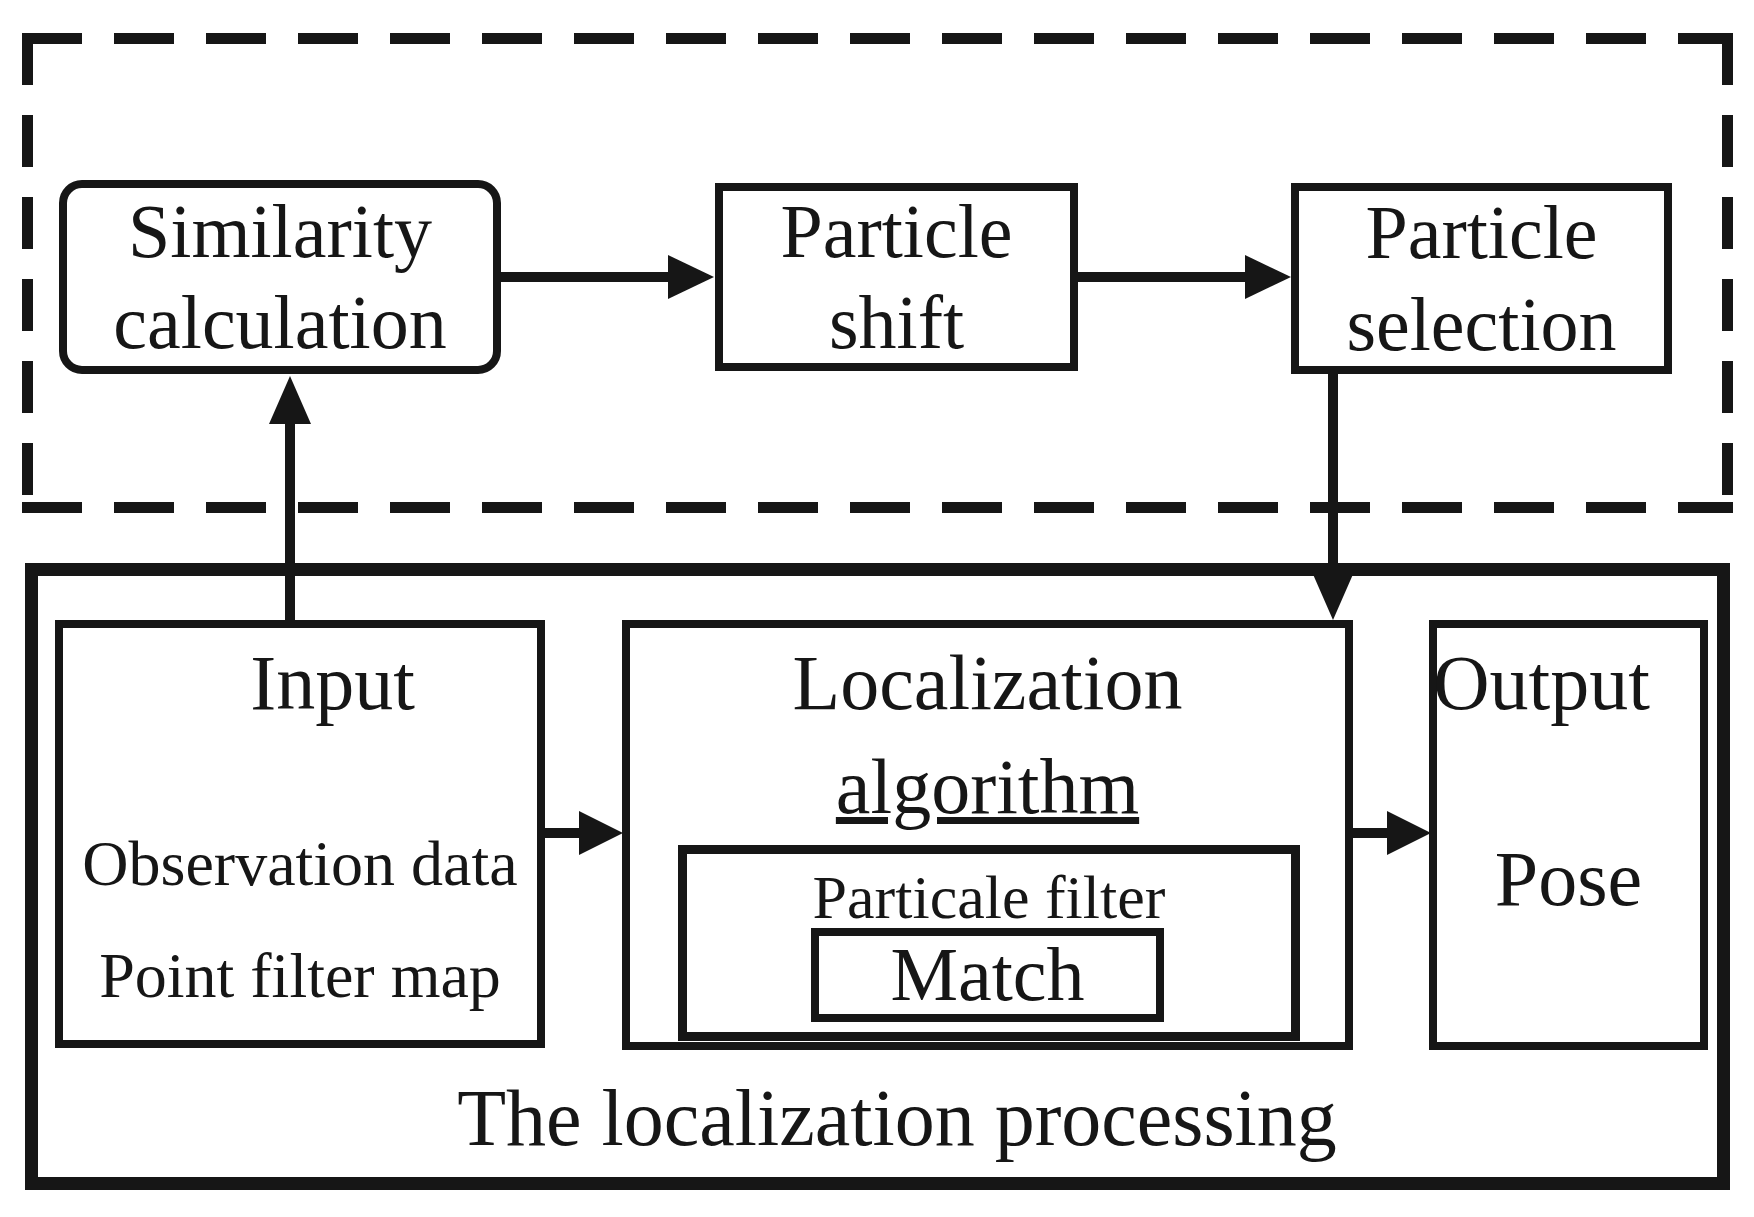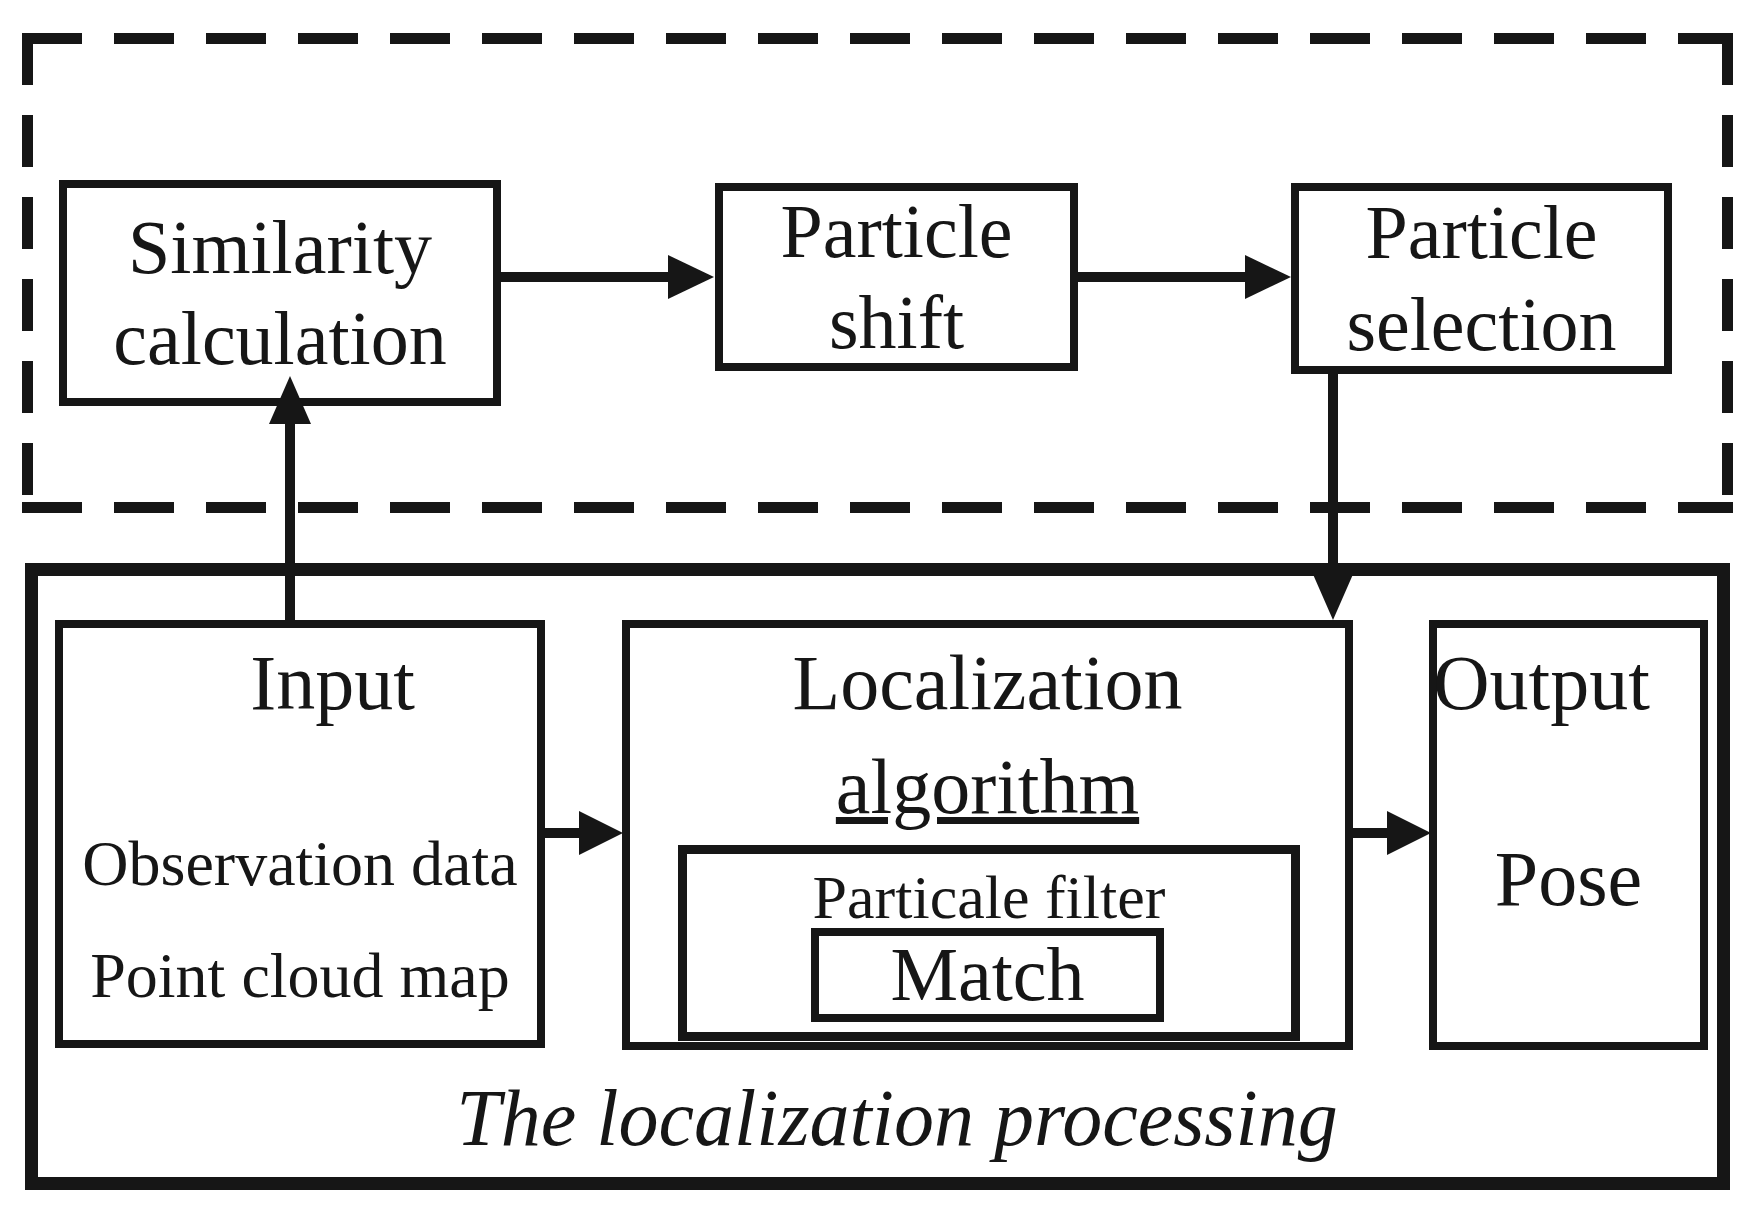--- a/index.html
+++ b/index.html
@@ -44,43 +44,43 @@
 <div id="canvas">
 
   <div>
     <div class="abs dash-h" style="left:22px;top:33px;width:1711px;"></div>
     <div class="abs dash-h" style="left:22px;top:502px;width:1711px;"></div>
     <div class="abs dash-v" style="left:22px;top:33px;height:480px;"></div>
     <div class="abs dash-v" style="left:1722px;top:33px;height:480px;"></div>
   </div>
 
 
-  <div class="abs box two-line f-big" style="left:59px;top:180px;width:442px;height:226px;">
+  <div class="abs box two-line f-big" style="left:59px;top:180px;width:442px;height:194px;border-radius:23px;">
     <span>Similarity</span>
     <span>calculation</span>
   </div>
 
   <div class="abs box two-line f-big" style="left:715px;top:183px;width:363px;height:188px;">
     <span>Particle</span>
     <span>shift</span>
   </div>
 
   <div class="abs box two-line f-big" style="left:1291px;top:183px;width:381px;height:191px;">
     <span>Particle</span>
     <span>selection</span>
   </div>
 
   <div class="abs outer-box" style="left:25px;top:563px;width:1705px;height:627px;"></div>
 
-  <div class="abs txt f-bottom" style="left:97px;top:1070px;width:1600px;font-style:italic;">The localization processing</div>
+  <div class="abs txt f-bottom" style="left:97px;top:1070px;width:1600px;">The localization processing</div>
 
   <div class="abs box" style="left:55px;top:620px;width:490px;height:428px;"></div>
   <div class="abs txt f-label" style="left:55px;top:644px;width:555px;">Input</div>
   <div class="abs txt f-sub" style="left:55px;top:832px;width:490px;">Observation data</div>
-  <div class="abs txt f-sub" style="left:55px;top:944px;width:490px;">Point cloud map</div>
+  <div class="abs txt f-sub" style="left:55px;top:944px;width:490px;">Point filter map</div>
 
   <div class="abs box" style="left:622px;top:620px;width:731px;height:430px;"></div>
   <div class="abs txt f-label" style="left:622px;top:644px;width:731px;">Localization</div>
   <div class="abs txt f-label" style="left:622px;top:748px;width:731px;text-decoration:underline;">algorithm</div>
 
   <div class="abs box" style="left:678px;top:845px;width:622px;height:196px;border-width:9px;"></div>
   <div class="abs txt f-filter" style="left:678px;top:866px;width:622px;">Particale filter</div>
 
   <div class="abs box two-line" style="left:811px;top:928px;width:353px;height:94px;font-size:76px;">
     <span>Match</span>

